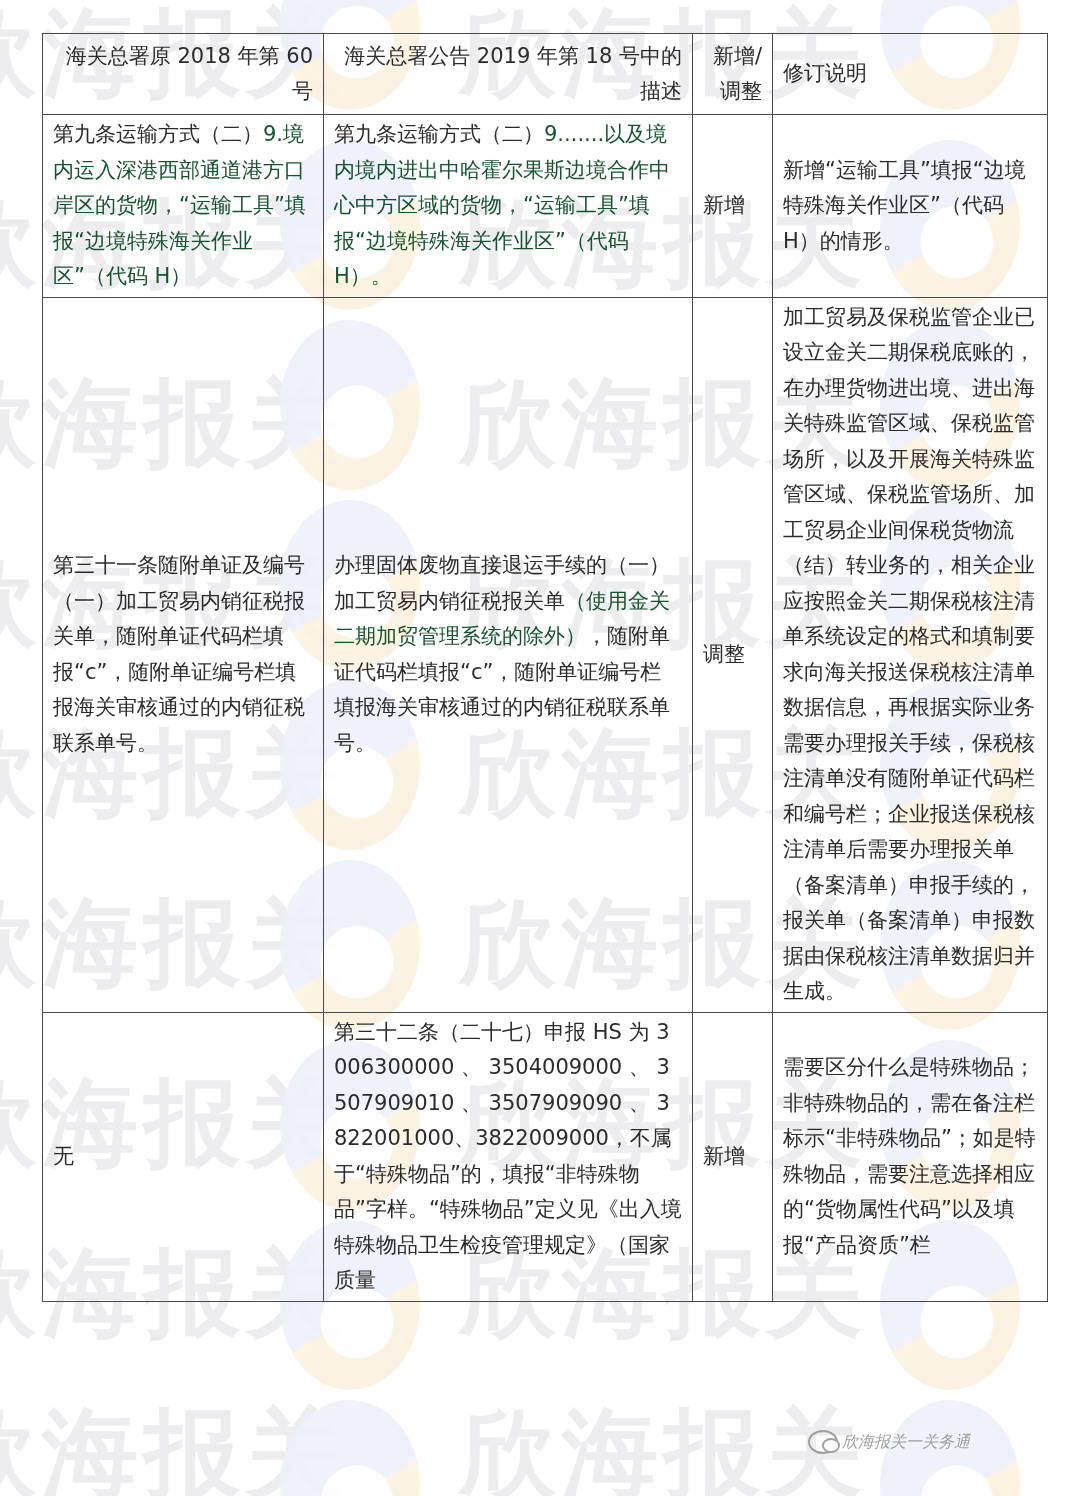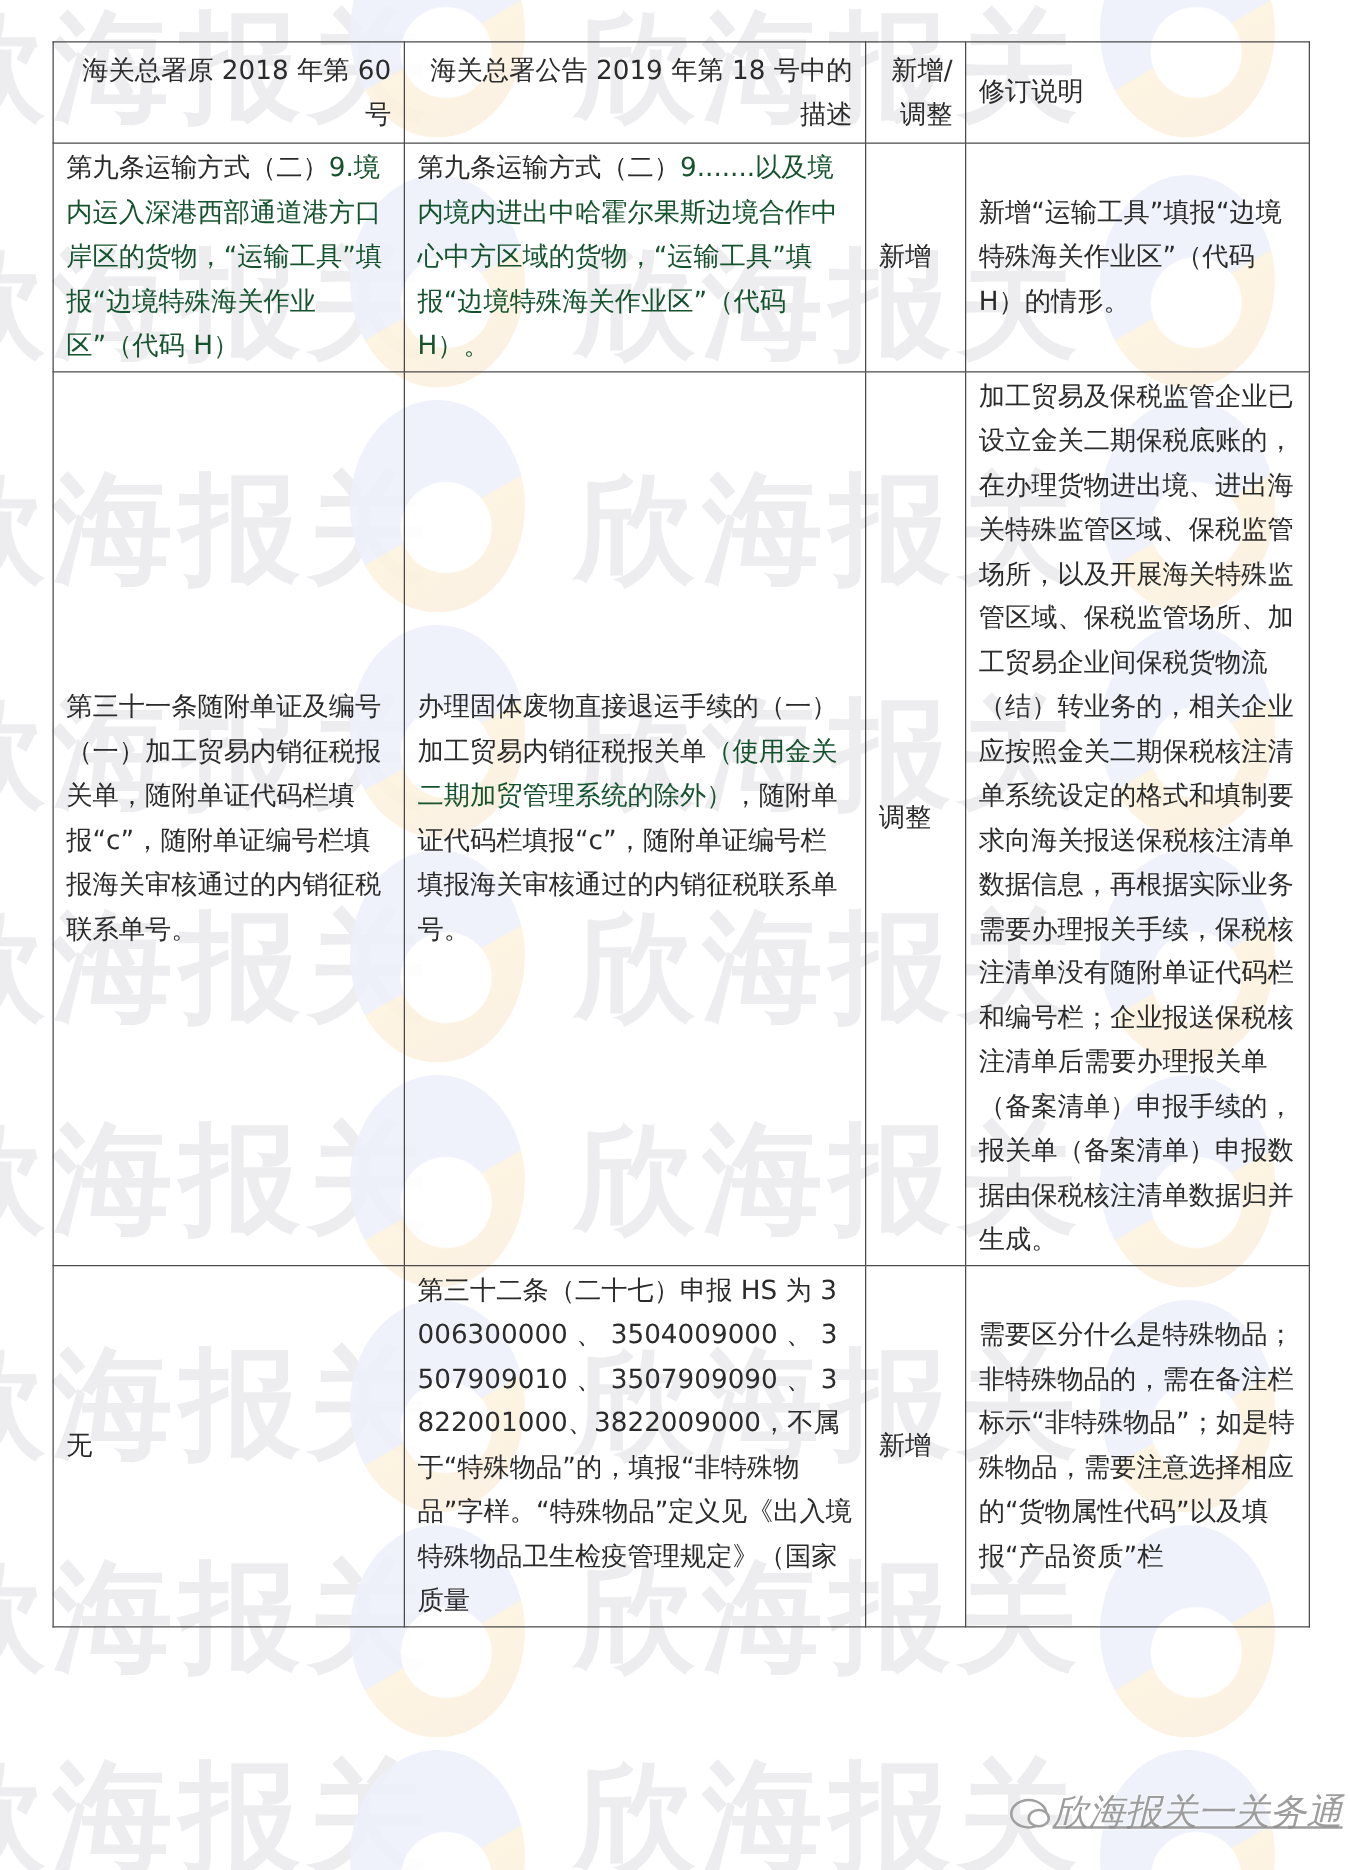--- a/index.html
+++ b/index.html
@@ -70,27 +70,26 @@
     .row2 td { height: 706px; }
     .row3 td { height: 211px; }
     .row4 td { height: 243px; vertical-align: top; }
     .row4 td.mid { vertical-align: middle; }
     .red { color: #14532d; }
     .type-cell { padding-left: 10px; }
     .signature {
       position: absolute;
       left: 808px;
       top: 1430px;
-      font-size: 29px;
+      font-size: 16px;
       color: rgba(140,140,140,0.85);
       font-style: italic;
       z-index: 2;
       white-space: nowrap;
       text-shadow: 0 0 2px #fff;
-      text-decoration: underline;
     }
     .wechat-icon {
       display: inline-block;
       width: 26px; height: 20px;
       border: 2px solid rgba(150,150,150,0.9);
       border-radius: 50%;
       vertical-align: middle;
       margin-right: 4px;
       position: relative;
     }

